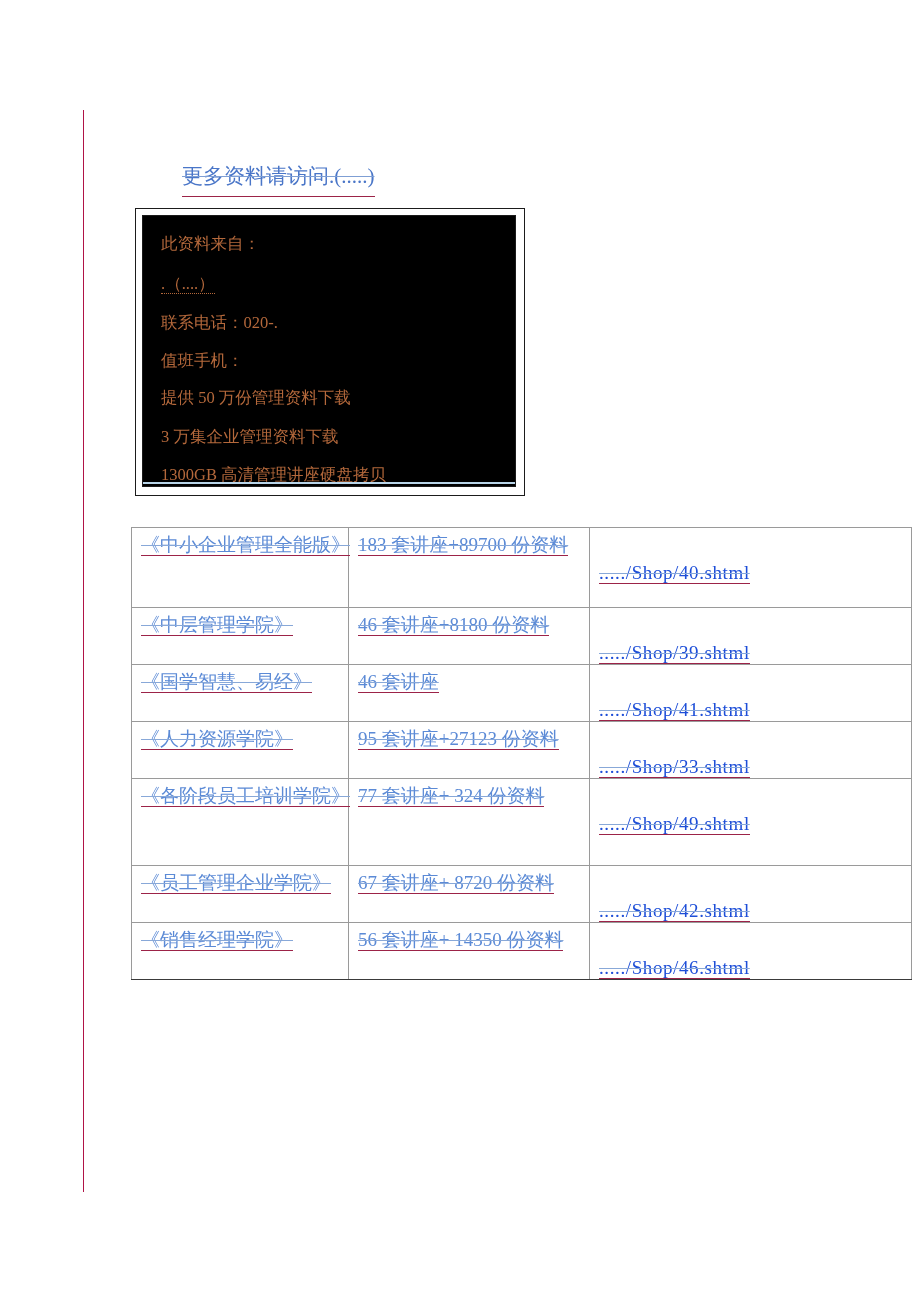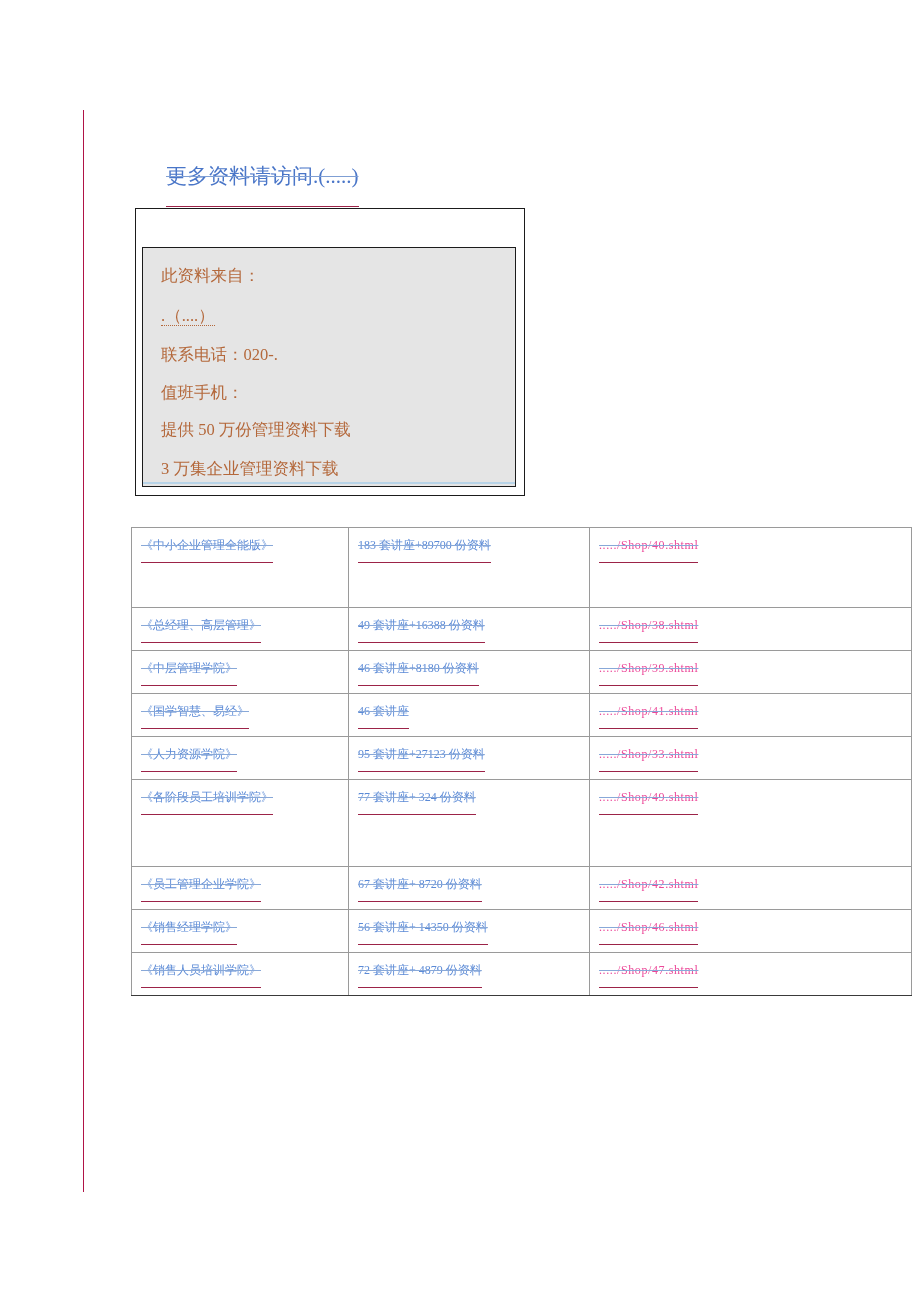--- a/index.html
+++ b/index.html
@@ -31,24 +31,25 @@
     left: 166px;
     top: 163px;
     font-size: 21px;
     color: #4a76c8;
     letter-spacing: 0px;
     white-space: nowrap;
     line-height: 26px;
   }
   .title-link .u-red {
     border-bottom: 1.5px solid #9c2348;
-    padding-bottom: 18px;
+    padding-bottom: 8px;
     text-decoration: line-through;
     text-decoration-color: #7f9fd4;
     text-decoration-thickness: 1px;
+    margin-left: 16px;
   }
 
   
   .info-box-outer {
     position: absolute;
     left: 135px;
     top: 208px;
     width: 390px;
     height: 288px;
     border: 1.5px solid #1b1b1b;
@@ -56,23 +57,22 @@
     background: #ffffff;
   }
   .info-box-inner {
     position: absolute;
     left: 6px;
     top: 6px;
     right: 8px;
     bottom: 8px;
     border: 1.5px solid #1b1b1b;
     box-sizing: border-box;
-    background: #e5e5e5;
+    background: #000000;
     overflow: hidden;
-    margin-top: 32px;
   }
   .info-box-inner::after {
     content: "";
     position: absolute;
     left: 0;
     right: 0;
     bottom: 2px;
     height: 2px;
     background: #b8d4e8;
   }
@@ -135,34 +135,35 @@
     border-bottom: 1.6px solid #9c2348;
     text-decoration: line-through;
     text-decoration-color: #7f9fd4;
     text-decoration-thickness: 1px;
     padding-bottom: 1px;
     line-height: 19px;
   }
 
   .lnk {
     color: #5b8ad6;
-    font-size: 12px;
+    font-size: 19px;
     white-space: nowrap;
     display: inline-block;
     border-bottom: 1.6px solid #9c2348;
     text-decoration: line-through;
     text-decoration-color: #88a8d8;
     text-decoration-thickness: 1px;
-    padding-bottom: 7px;
+    padding-bottom: 0;
     line-height: 20px;
   }
   .lnk.url {
     font-family: "Liberation Serif", "DejaVu Serif", serif;
     letter-spacing: 0.6px;
-    color: #ec4899;
+    color: #1d4ed8;
+    margin-top: 28px;
   }
 
   
   .r-tall td  { height: 79px; }
   .r-tall2 td { height: 86px; }
   .r-norm td  { height: 42px; }
 </style>
 </head>
 <body>
 
@@ -192,31 +193,20 @@
           <div class="cellpad"><span class="lnk">《中小企业管理全能版》</span></div>
         </td>
     <td class="c1">
           <div class="cellpad"><span class="lnk">183 套讲座+89700 份资料</span></div>
         </td>
     <td class="c2">
           <div class="cellpad"><span class="lnk url">...../Shop/40.shtml</span></div>
         </td>
   </tr>
 
-  <tr class="r-norm">
-    <td class="c0">
-          <div class="cellpad"><span class="lnk">《总经理、高层管理》</span></div>
-        </td>
-    <td class="c1">
-          <div class="cellpad"><span class="lnk">49 套讲座+16388 份资料</span></div>
-        </td>
-    <td class="c2">
-          <div class="cellpad"><span class="lnk url">...../Shop/38.shtml</span></div>
-        </td>
-  </tr>
 
   <tr class="r-norm">
     <td class="c0">
           <div class="cellpad"><span class="lnk">《中层管理学院》</span></div>
         </td>
     <td class="c1">
           <div class="cellpad"><span class="lnk">46 套讲座+8180 份资料</span></div>
         </td>
     <td class="c2">
           <div class="cellpad"><span class="lnk url">...../Shop/39.shtml</span></div>
@@ -278,25 +268,14 @@
           <div class="cellpad"><span class="lnk">《销售经理学院》</span></div>
         </td>
     <td class="c1">
           <div class="cellpad"><span class="lnk">56 套讲座+ 14350 份资料</span></div>
         </td>
     <td class="c2">
           <div class="cellpad"><span class="lnk url">...../Shop/46.shtml</span></div>
         </td>
   </tr>
 
-  <tr class="r-norm">
-    <td class="c0">
-          <div class="cellpad"><span class="lnk">《销售人员培训学院》</span></div>
-        </td>
-    <td class="c1">
-          <div class="cellpad"><span class="lnk">72 套讲座+ 4879 份资料</span></div>
-        </td>
-    <td class="c2">
-          <div class="cellpad"><span class="lnk url">...../Shop/47.shtml</span></div>
-        </td>
-  </tr>
 </tbody>
   </table>
 
 </body></html>

